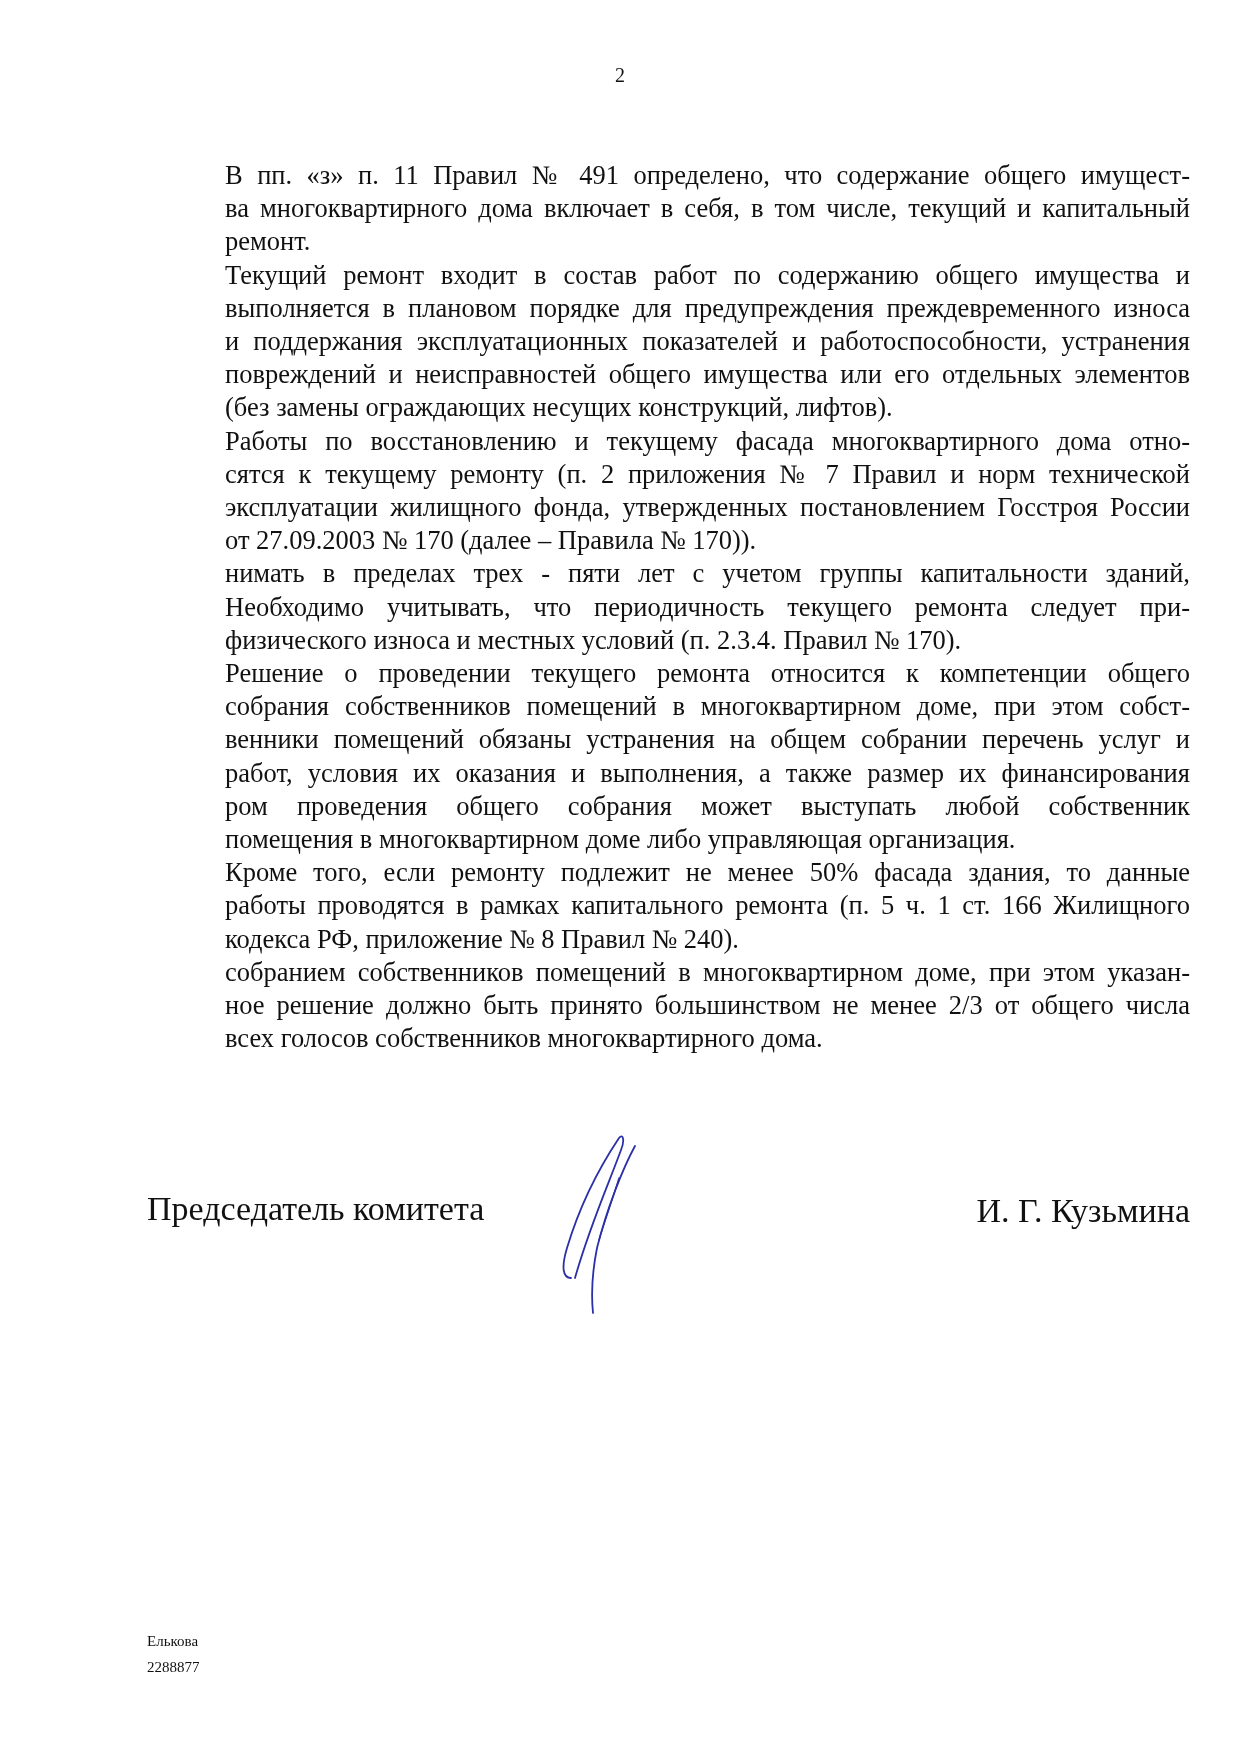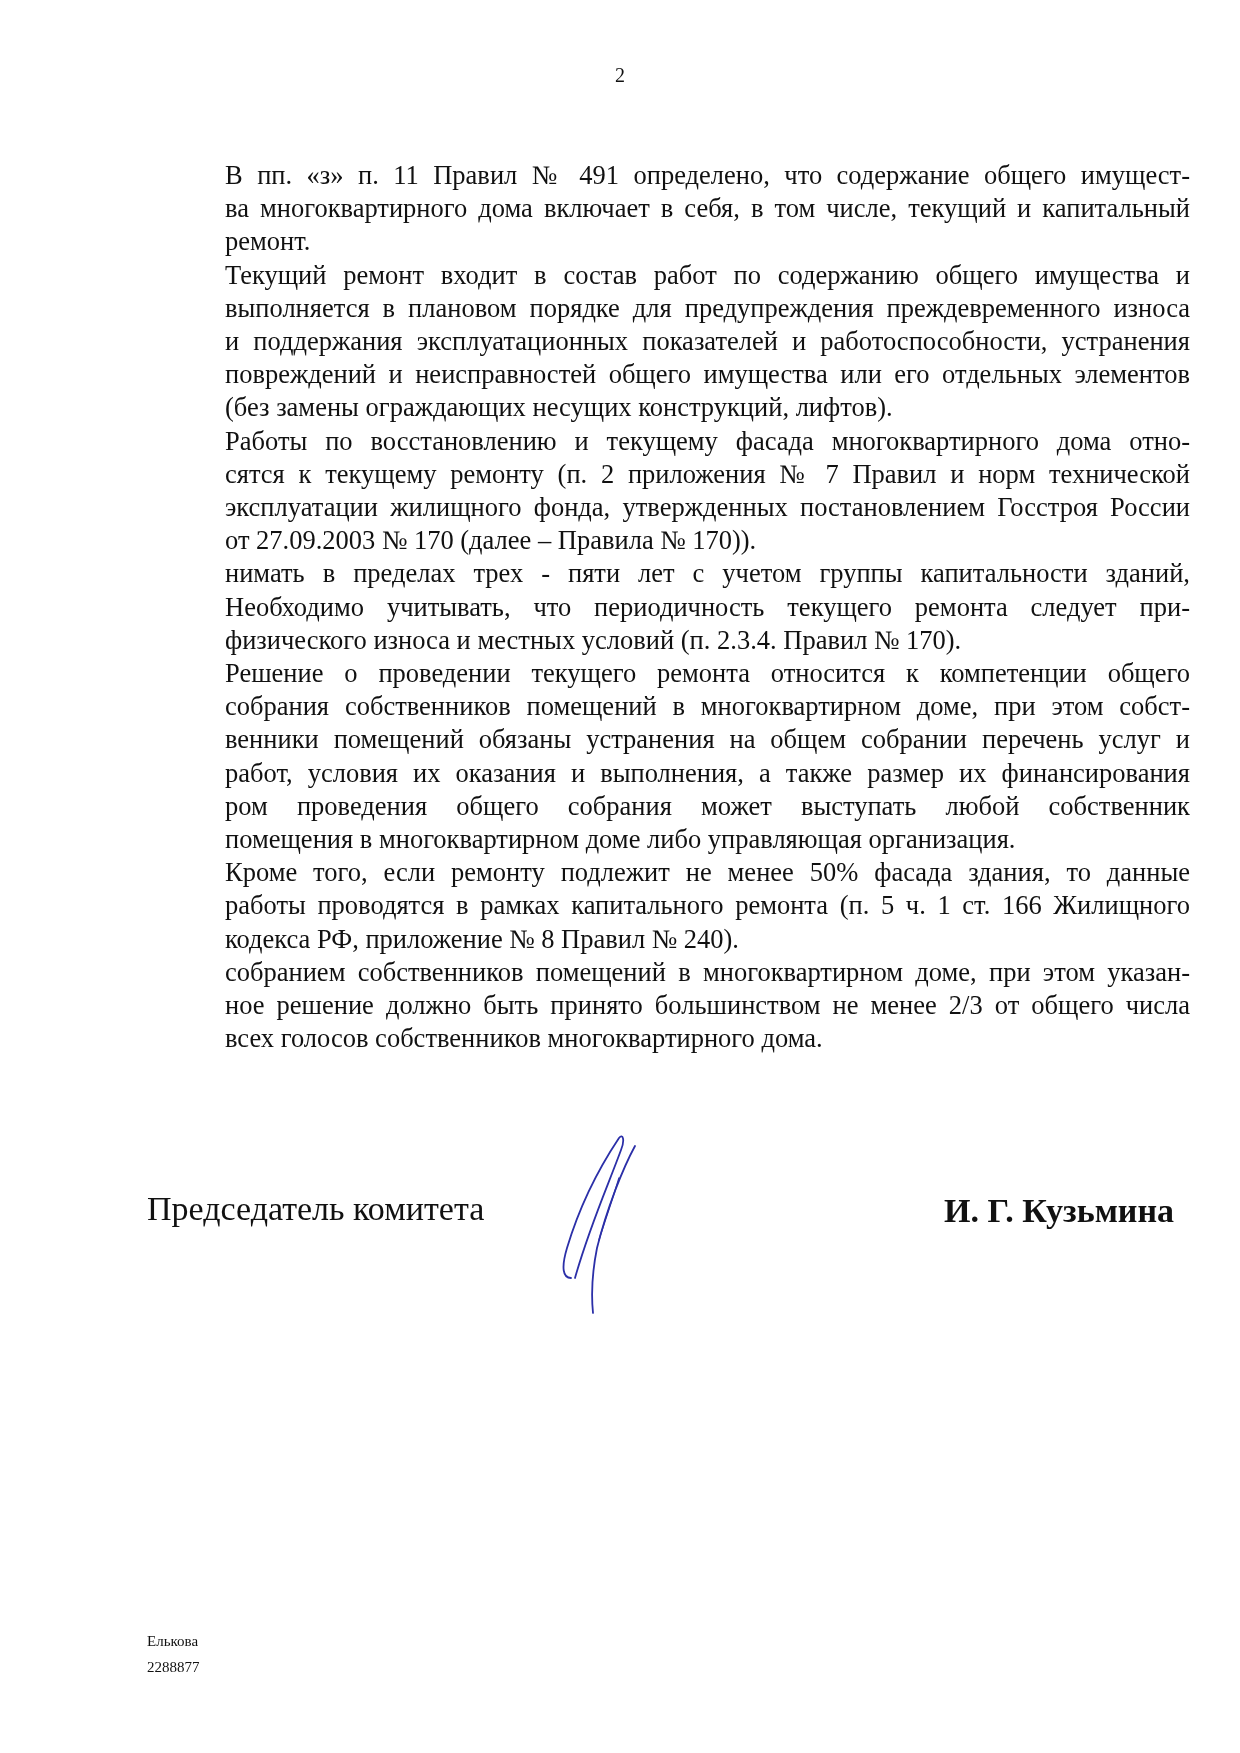--- a/index.html
+++ b/index.html
@@ -9,21 +9,21 @@
               font-size: 20px; }
   .body-text { position: absolute; left: 147px; top: 112px; width: 1043px;
                font-size: 26.5px; line-height: 33.2px; margin-top: 47px; }
   .para { margin: 0; text-indent: 78px; text-align: justify; }
   .para .ln { display: block; text-align: justify; text-align-last: justify; }
   .para .ln.last { text-align-last: left; }
   .para .ln.first { text-indent: 78px; }
   .sign-row { position: absolute; top: 1158px; left: 147px; width: 1043px; height: 40px;
               font-size: 34px; margin-top: 32px; }
   .sign-title { position: absolute; left: 0; top: 0; }
-  .sign-name { position: absolute; right: 16px; top: 2px; font-weight: bold; }
+  .sign-name { position: absolute; right: 0; top: 2px; }
   .signature { position: absolute; left: 380px; top: -62px; width: 130px; height: 200px; }
   .footer { position: absolute; left: 147px; top: 1628px; font-size: 15px; line-height: 26px; }
 </style>
 </head>
 <body>
 
 <div class="page-num">2</div>
 
 <div class="body-text">
   <p class="para">

